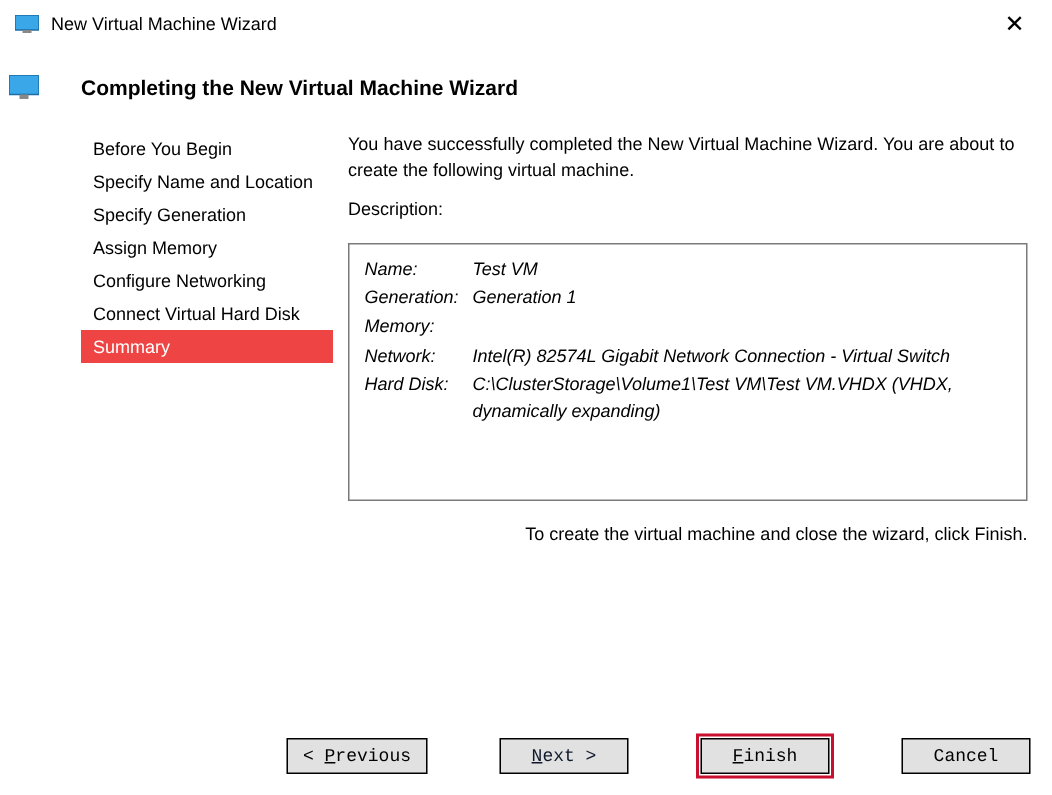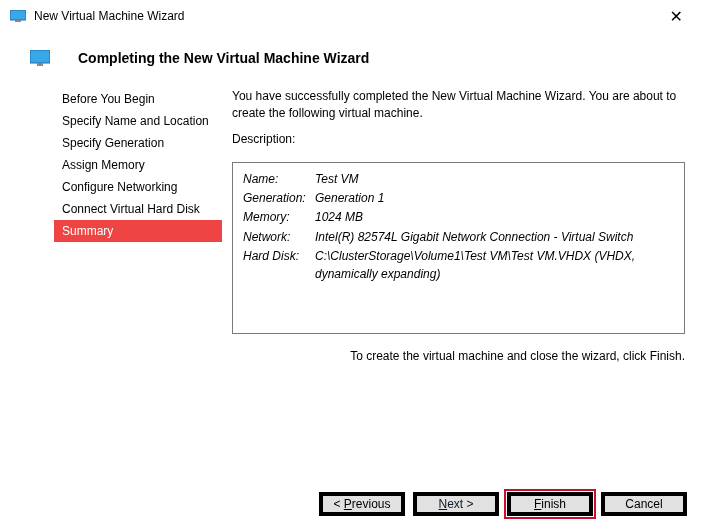--- a/index.html
+++ b/index.html
@@ -20,21 +20,21 @@
 }
 .titlebar .app-icon {
   width: 16px; height: 12px;
   margin-right: 8px;
 }
 .titlebar .title { flex: 1; font-size: 12px; }
 .titlebar .close { font-size: 16px; padding: 2px 8px; cursor: pointer; }
 .header {
   display: flex;
   align-items: center;
-  padding: 18px 22px 22px 30px;
+  padding: 18px 22px 22px 6px;
 }
 .header .page-icon { width: 20px; height: 16px; margin-right: 28px; }
 .header h1 { font-size: 14px; font-weight: bold; }
 .body {
   display: flex;
   padding: 0 10px;
   gap: 10px;
 }
 .sidebar {
   width: 168px;
@@ -74,25 +74,26 @@
   position: absolute;
   bottom: 14px;
   right: 14px;
   display: flex;
   gap: 8px;
 }
 .btn {
   min-width: 86px;
   height: 24px;
   font-size: 12px;
-  font-family: Liberation Sans, sans-serif;
+  font-family: Liberation Mono, monospace;
   background: #e1e1e1;
-  border: 4px solid #000000;
+  border: 1px solid #000000;
   cursor: pointer;
   padding: 0 10px;
+  margin-left: 40px;
 }
 .btn:disabled {
   color: #0f172a;
   cursor: default;
 }
 .btn.highlight {
   outline: 2px solid #c8102e;
   outline-offset: 1px;
 }
 .monitor-icon {
@@ -141,21 +142,20 @@
       <div class="desc-row">
           <span class="desc-key">Name:</span>
           <span class="desc-val">Test VM</span>
         </div>
       <div class="desc-row">
           <span class="desc-key">Generation:</span>
           <span class="desc-val">Generation 1</span>
         </div>
       <div class="desc-row">
           <span class="desc-key">Memory:</span>
-          <span class="desc-val">1024 MB</span>
         </div>
       <div class="desc-row">
           <span class="desc-key">Network:</span>
           <span class="desc-val">Intel(R) 82574L Gigabit Network Connection - Virtual Switch</span>
         </div>
       <div class="desc-row">
           <span class="desc-key">Hard Disk:</span>
           <span class="desc-val">C:\ClusterStorage\Volume1\Test VM\Test VM.VHDX (VHDX, dynamically expanding)</span>
         </div>
     </div>

